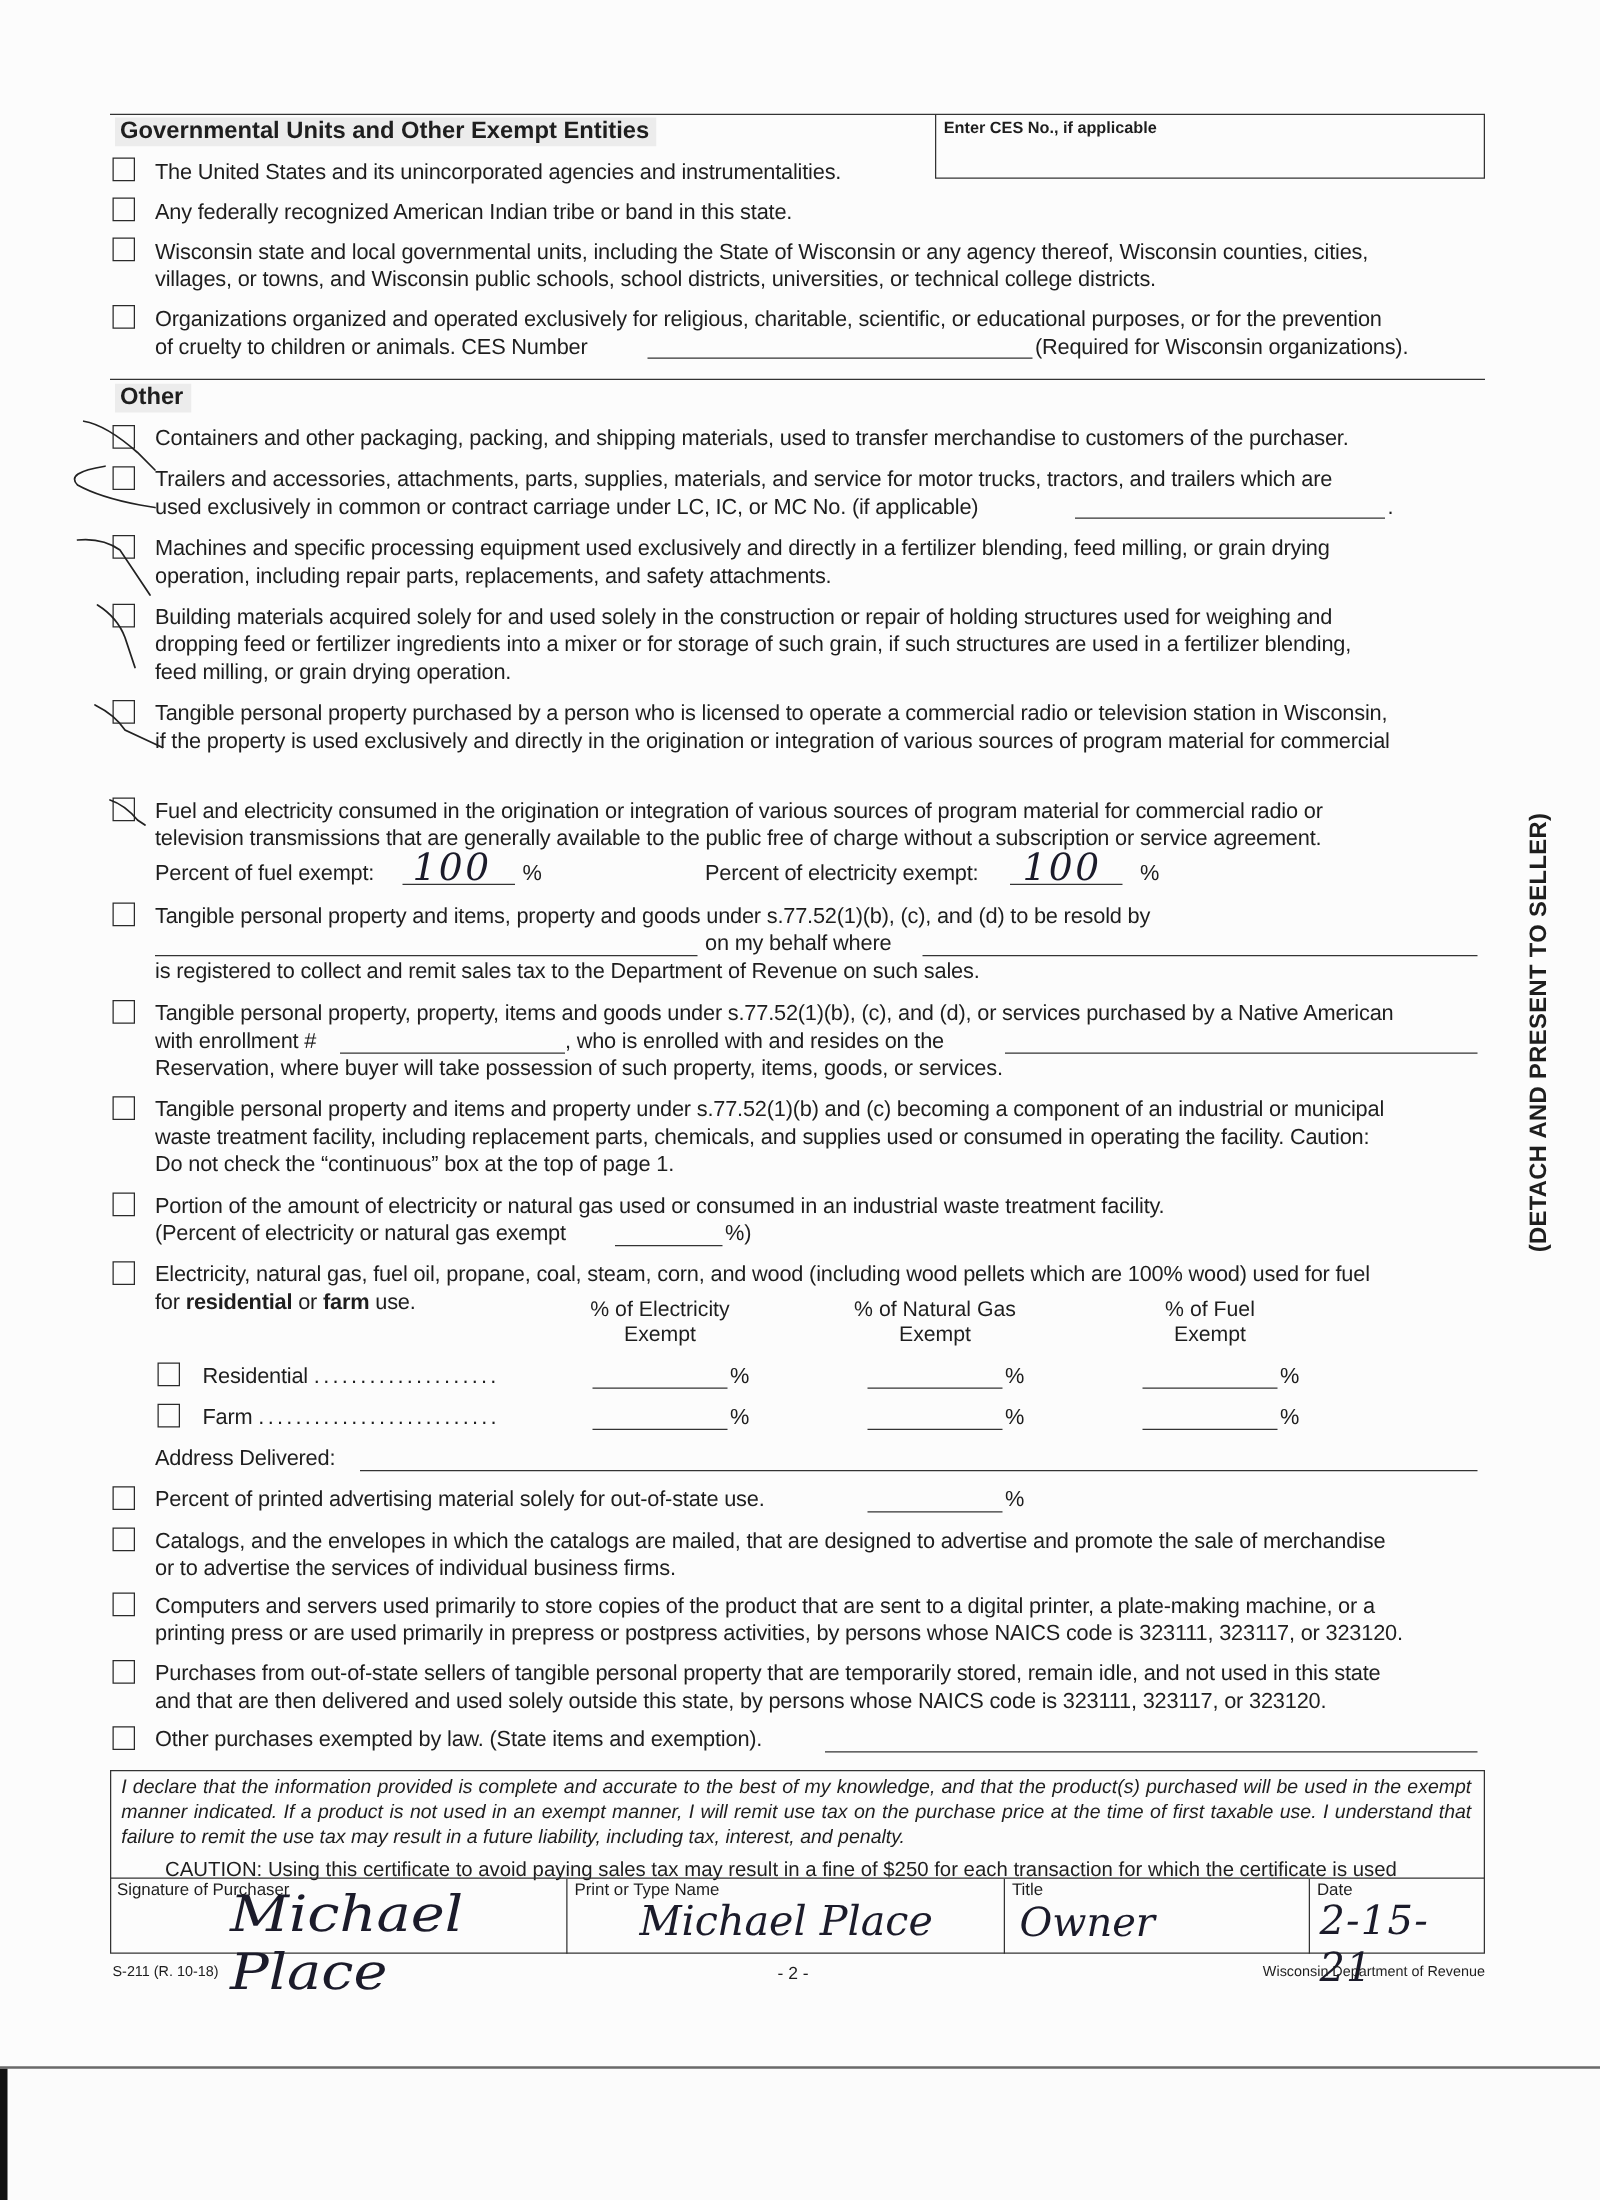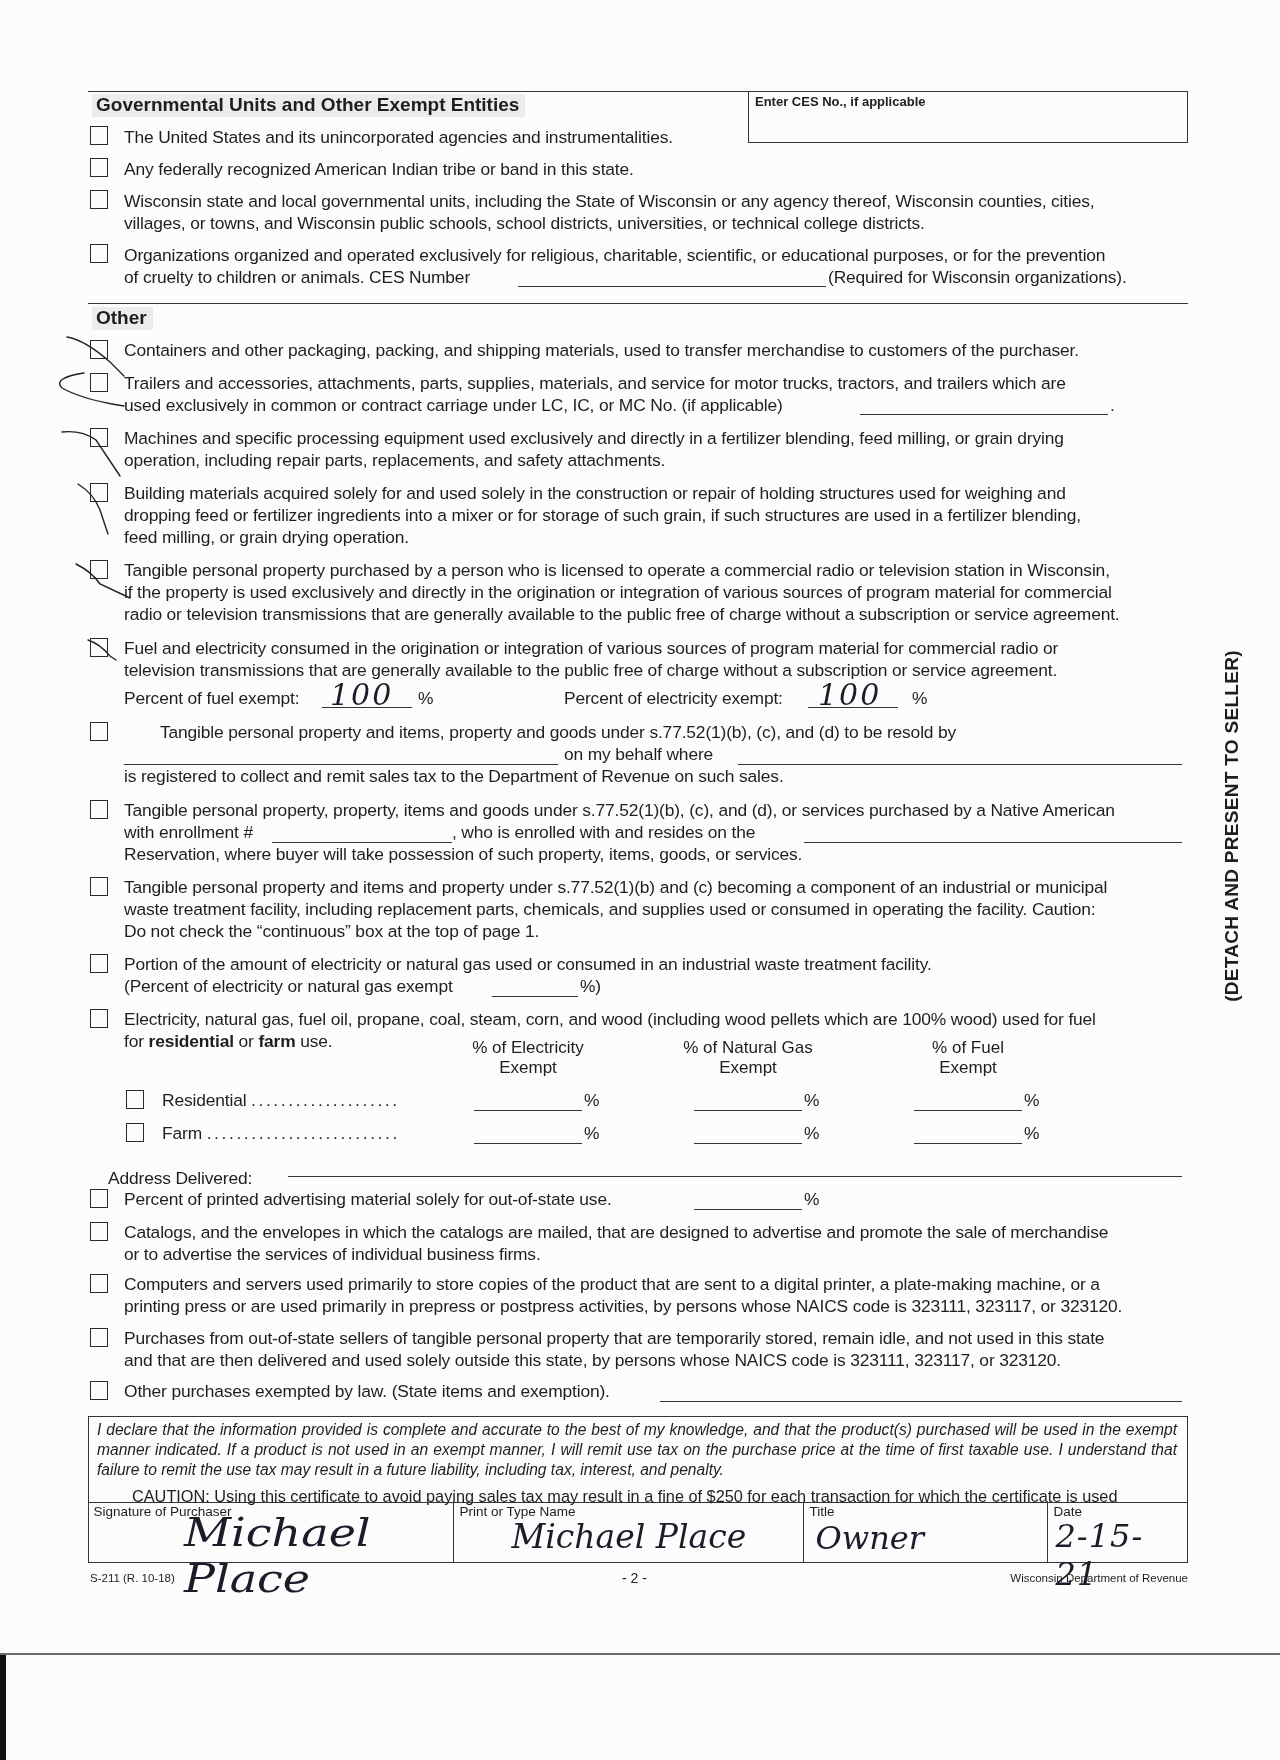--- a/index.html
+++ b/index.html
@@ -85,38 +85,37 @@
   <div class="txt" style="left:124px; top:449px;text-align:center;">operation, including repair parts, replacements, and safety attachments.</div>
 
   <div class="cb" style="left:90px; top:483px;"></div>
   <div class="txt" style="left:124px; top:482px;">Building materials acquired solely for and used solely in the construction or repair of holding structures used for weighing and</div>
   <div class="txt" style="left:124px; top:504px;">dropping feed or fertilizer ingredients into a mixer or for storage of such grain, if such structures are used in a fertilizer blending,</div>
   <div class="txt" style="left:124px; top:526px;">feed milling, or grain drying operation.</div>
 
   <div class="cb" style="left:90px; top:560px;"></div>
   <div class="txt" style="left:124px; top:559px;text-align:center;">Tangible personal property purchased by a person who is licensed to operate a commercial radio or television station in Wisconsin,</div>
   <div class="txt" style="left:124px; top:581px;">if the property is used exclusively and directly in the origination or integration of various sources of program material for commercial</div>
-  <div class="txt" style="left:124px; top:603px;">radio or television transmissions that are generally available to the public free of charge without a subscription or service agreement.</div>
 
   <div class="cb" style="left:90px; top:638px;"></div>
   <div class="txt" style="left:124px; top:659px;">television transmissions that are generally available to the public free of charge without a subscription or service agreement.</div>
   <div class="txt" style="left:124px; top:637px;">Fuel and electricity consumed in the origination or integration of various sources of program material for commercial radio or</div>
   <div class="txt" style="left:124px; top:687px;">Percent of fuel exempt:</div>
   <div class="abs" style="left:322px; top:693px; width:90px; height:14px; border-bottom:1.2px solid #333;">
     <span class="hand" style="left:8px; top:-16px; font-size:30px; letter-spacing:2px;">100</span>
   </div>
   <div class="txt" style="left:418px; top:687px;">%</div>
   <div class="txt" style="left:564px; top:687px;">Percent of electricity exempt:</div>
   <div class="abs" style="left:808px; top:693px; width:90px; height:14px; border-bottom:1.2px solid #333;">
     <span class="hand" style="left:10px; top:-16px; font-size:30px; letter-spacing:2px;">100</span>
   </div>
   <div class="txt" style="left:912px; top:687px;">%</div>
 
   <div class="cb" style="left:90px; top:722px;"></div>
-  <div class="txt" style="left:124px; top:721px;margin-left:36px;">Tangible personal property and items, property and goods under s.77.52(1)(b), (c), and (d) to be resold by</div>
+  <div class="txt" style="left:124px; top:721px;">Tangible personal property and items, property and goods under s.77.52(1)(b), (c), and (d) to be resold by</div>
   <div class="abs" style="left:124px; top:750px; width:434px; height:14px; border-bottom:1.2px solid #333;"></div>
   <div class="txt" style="left:564px; top:743px;">on my behalf where</div>
   <div class="abs" style="left:738px; top:750px; width:444px; height:14px; border-bottom:1.2px solid #333;"></div>
   <div class="txt" style="left:124px; top:765px;">is registered to collect and remit sales tax to the Department of Revenue on such sales.</div>
 
   <div class="cb" style="left:90px; top:800px;"></div>
   <div class="txt" style="left:124px; top:799px;">Tangible personal property, property, items and goods under s.77.52(1)(b), (c), and (d), or services purchased by a Native American</div>
   <div class="txt" style="left:124px; top:821px;">with enrollment #</div>
   <div class="abs" style="left:272px; top:828px; width:180px; height:14px; border-bottom:1.2px solid #333;"></div>
   <div class="txt" style="left:452px; top:821px;">, who is enrolled with and resides on the</div>
@@ -162,21 +161,21 @@
 
   <div class="cb" style="left:126px; top:1123px;"></div>
   <div class="txt" style="left:162px; top:1122px;"><span>Farm</span> <span style="letter-spacing:2.6px;">..........................</span></div>
   <div class="abs" style="left:474px; top:1129px; width:108px; height:14px; border-bottom:1.2px solid #333;"></div>
   <div class="txt" style="left:584px; top:1122px;">%</div>
   <div class="abs" style="left:694px; top:1129px; width:108px; height:14px; border-bottom:1.2px solid #333;"></div>
   <div class="txt" style="left:804px; top:1122px;">%</div>
   <div class="abs" style="left:914px; top:1129px; width:108px; height:14px; border-bottom:1.2px solid #333;"></div>
   <div class="txt" style="left:1024px; top:1122px;">%</div>
 
-  <div class="txt" style="left:108px; top:1155px;margin-top:12px;">Address Delivered:</div>
+  <div class="txt" style="left:124px; top:1155px;">Address Delivered:</div>
   <div class="abs" style="left:288px; top:1162px; width:894px; height:14px; border-bottom:1.2px solid #333;"></div>
 
   <div class="cb" style="left:90px; top:1189px;"></div>
   <div class="txt" style="left:124px; top:1188px;">Percent of printed advertising material solely for out-of-state use.</div>
   <div class="abs" style="left:694px; top:1195px; width:108px; height:14px; border-bottom:1.2px solid #333;"></div>
   <div class="txt" style="left:804px; top:1188px;">%</div>
 
   <div class="cb" style="left:90px; top:1222px;"></div>
   <div class="txt" style="left:124px; top:1221px;">Catalogs, and the envelopes in which the catalogs are mailed, that are designed to advertise and promote the sale of merchandise</div>
   <div class="txt" style="left:124px; top:1243px;">or to advertise the services of individual business firms.</div>

